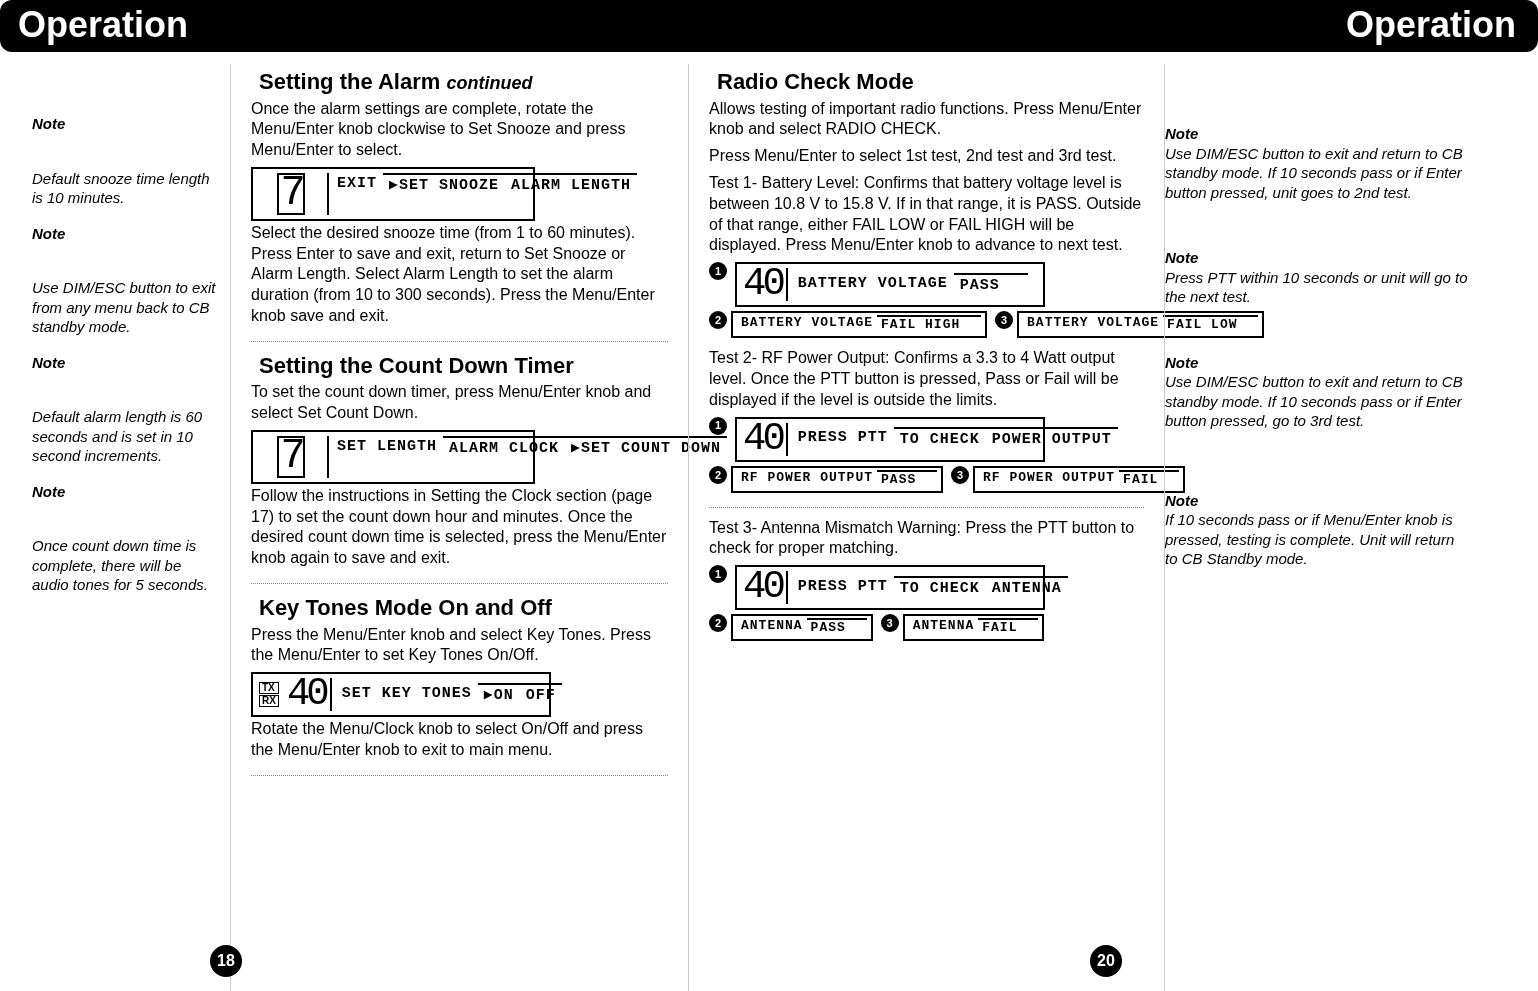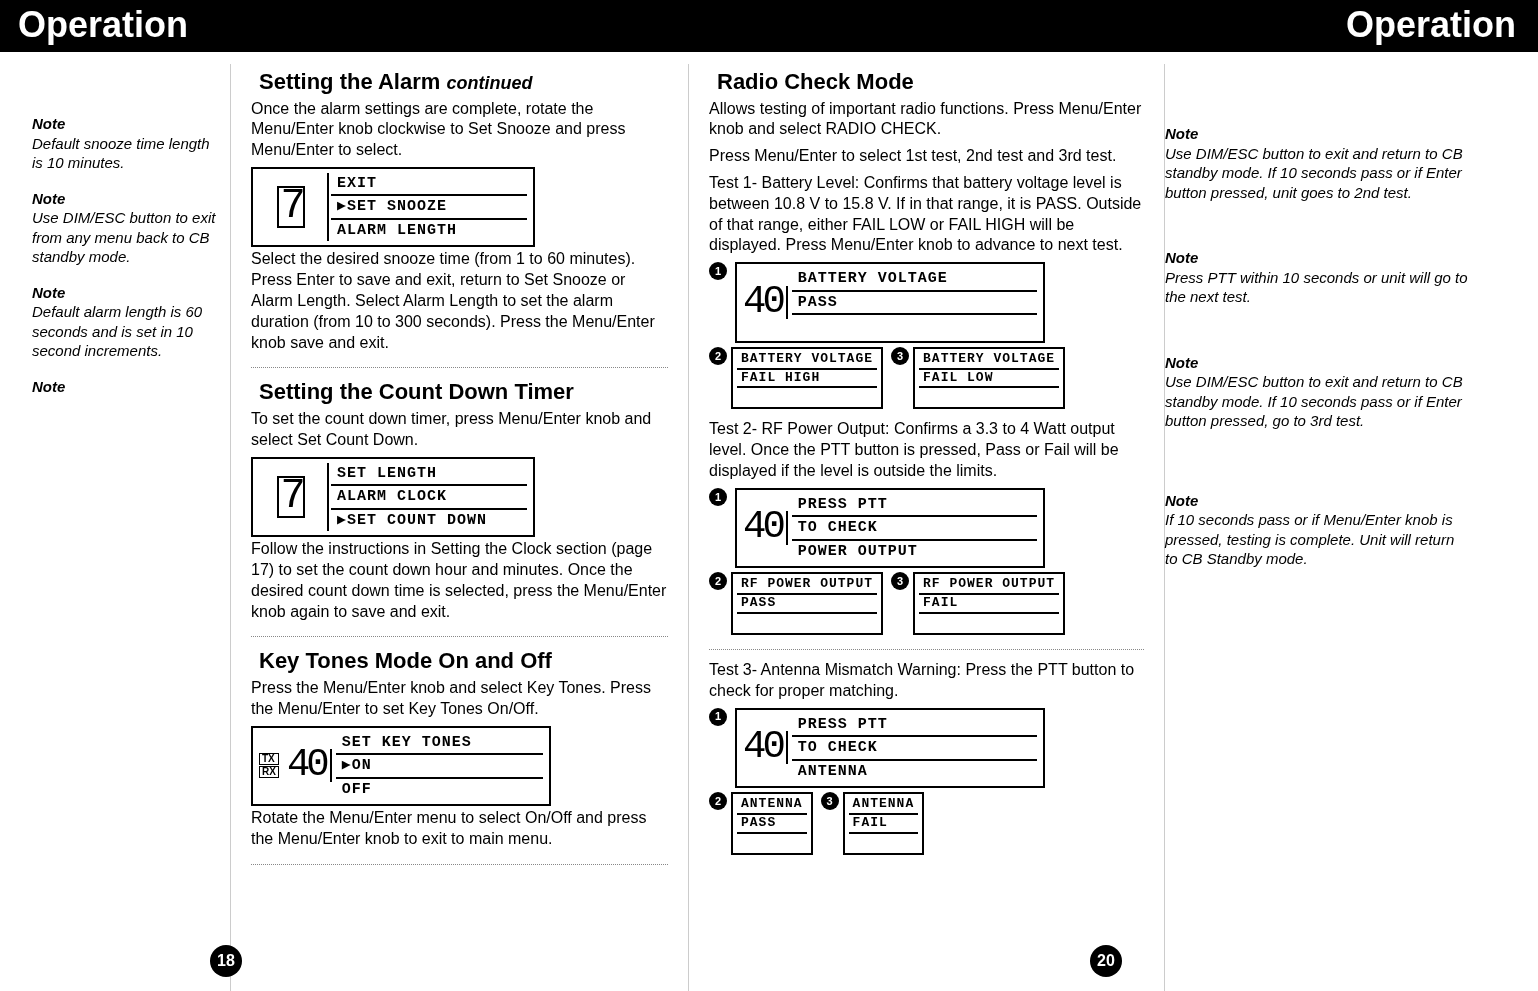--- a/index.html
+++ b/index.html
@@ -12,46 +12,47 @@
     position: relative;
   }
   .top-bar {
     background: #000;
     color: #fff;
     display: flex;
     justify-content: space-between;
     padding: 4px 22px 6px 18px;
     font-size: 36px;
     font-weight: 800;
+    border-radius: 12px;
   }
   .page-wrap {
     display: flex;
     padding: 12px 0 0 0;
     height: calc(100% - 50px);
   }
   .left-notes { width: 230px; padding: 50px 14px 0 32px; font-size: 15px; line-height: 1.3; }
   .left-notes .note-block { margin-bottom: 16px; }
   .left-notes .note-label { font-weight: 700; font-style: italic; }
-  .left-notes .note-text { font-style: italic; }
+  .left-notes .note-text { font-style: italic; margin-top: 35px; }
   .col {
     padding: 0 20px;
     font-size: 16px;
     line-height: 1.3;
   }
   .col-a { width: 458px; border-left: 1px solid #ccc; }
   .col-b { width: 476px; border-left: 1px solid #ccc; }
   .col-c { width: 305px; border-left: 1px solid #ccc; padding-top: 60px; font-size: 15px; line-height: 1.3; }
   .col-c .note-block { margin-bottom: 46px; }
   .col-c .note-label { font-weight: 700; font-style: italic; }
   .col-c .note-text { font-style: italic; }
   h2.section { font-size: 22px; font-weight: 800; margin: 4px 0 2px 8px; }
   .cont { font-style: italic; font-weight: 600; font-size: 18px; }
   p { margin: 2px 0 6px 0; }
   .divider { border-top: 1px dotted #888; margin: 14px 0 10px 0; }
-  .lcd-rows { display: flex; flex-direction: column; }
+  .lcd-rows { display: flex; }
   .lcd-row {
     font-family: "Courier New", monospace;
     font-size: 15px;
     letter-spacing: 1px;
     padding: 1px 6px;
     border-top: 2px solid #000;
     white-space: pre;
     font-weight: 700;
   }
   .lcd-row:first-child { border-top: 0; }
@@ -124,20 +125,21 @@
     <div class="note-block">
       <div class="note-label">Note</div>
       <div class="note-text">Use DIM/ESC button to exit from any menu back to CB standby mode.</div>
     </div>
     <div class="note-block">
       <div class="note-label">Note</div>
       <div class="note-text">Default alarm length is 60 seconds and is set in 10 second increments.</div>
     </div>
     <div class="note-block">
       <div class="note-label">Note</div>
+      <div class="note-text">Once count down time is complete, there will be audio tones for 5 seconds.</div>
     </div>
   </div>
 
   <div class="col col-a">
     <h2 class="section">
       <span>Setting the Alarm</span>
       <span class="cont">continued</span>
     </h2>
     <p>Once the alarm settings are complete, rotate the Menu/Enter knob clockwise to Set Snooze and press Menu/Enter to select.</p>
 
@@ -183,21 +185,21 @@
           <span>RX</span>
         </div>
       <div class="ch40">40</div>
       <div class="lcd-rows" style="flex:1;">
         <div class="lcd-row">SET KEY TONES</div>
         <div class="lcd-row">▶ON</div>
         <div class="lcd-row">OFF</div>
       </div>
     </div>
 
-    <p>Rotate the Menu/Enter menu to select On/Off and press the Menu/Enter knob to exit to main menu.</p>
+    <p>Rotate the Menu/Clock knob to select On/Off and press the Menu/Enter knob to exit to main menu.</p>
     <div class="divider"></div>
   </div>
 
   <div class="col col-b">
     <h2 class="section">Radio Check Mode</h2>
     <p>Allows testing of important radio functions. Press Menu/Enter knob and select RADIO CHECK.</p>
     <p>Press Menu/Enter to select 1st test, 2nd test and 3rd test.</p>
     <p>Test 1- Battery Level: Confirms that battery voltage level is between 10.8 V to 15.8 V. If in that range, it is PASS. Outside of that range, either FAIL LOW or FAIL HIGH will be displayed. Press Menu/Enter knob to advance to next test.</p>
 
     <div style="display:flex;align-items:flex-start;gap:4px;">

